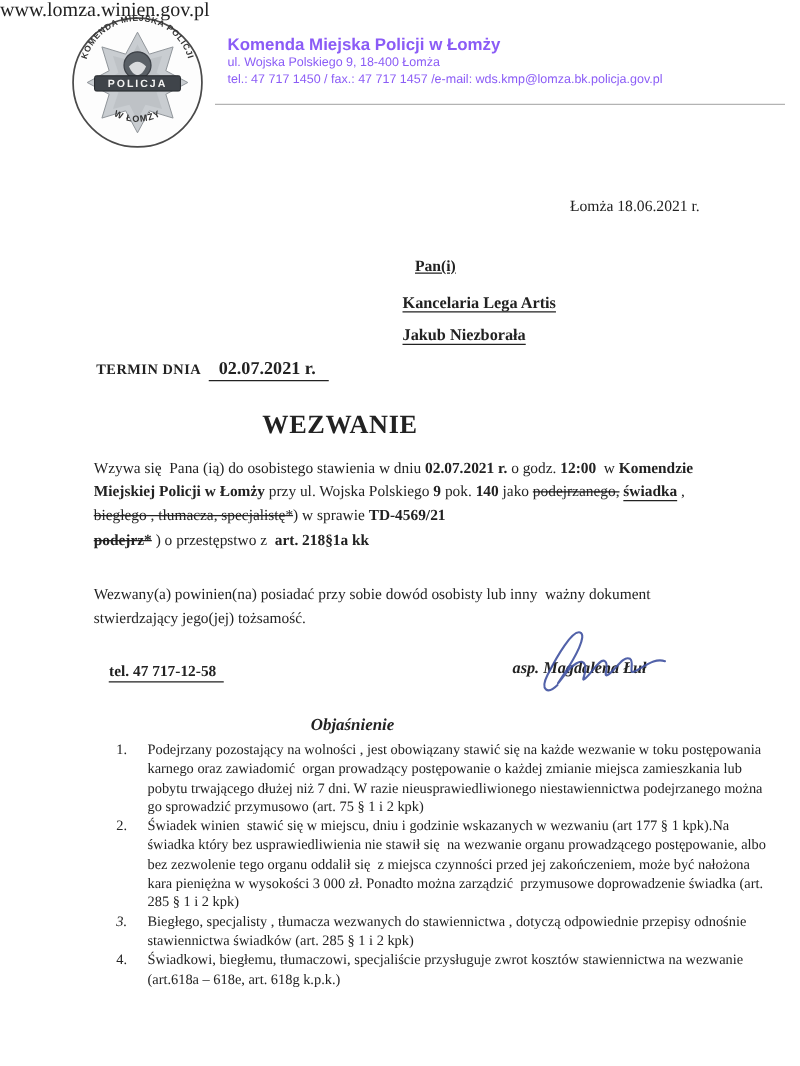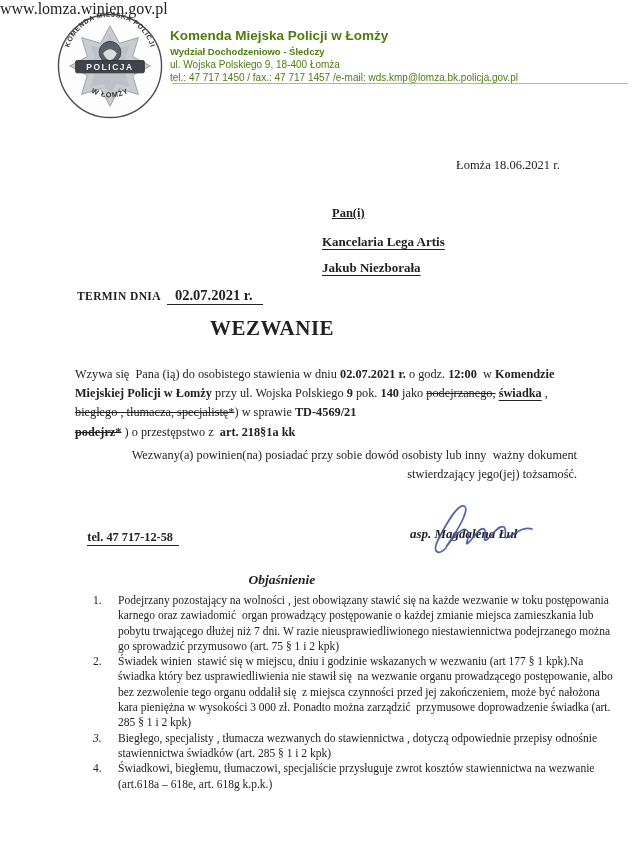--- a/index.html
+++ b/index.html
@@ -8,43 +8,43 @@
     background:#ffffff;
     font-family:"Liberation Serif", serif;
     color:#222;
     position:relative;
     overflow:hidden;
   }
   .page{position:absolute;inset:0;background:#fff;}
 
   
   .logo{position:absolute;left:56px;top:12px;width:108px;height:108px;}
-  .hdr{position:absolute;left:170px;top:28px;width:440px;font-family:"Liberation Sans",sans-serif;color:#4d7c0f;}
+  .hdr{position:absolute;left:182px;top:28px;width:440px;font-family:"Liberation Sans",sans-serif;color:#8b5cf6;}
   .hdr .org{font-size:13.5px;font-weight:700;line-height:16px;}
   .hdr .dept{font-size:9.5px;font-weight:700;line-height:12px;margin-top:2px;}
   .hdr .addr,.hdr .tel{font-size:10px;line-height:12px;margin-top:1px;}
   .hdr-rule{position:absolute;left:172px;top:83px;width:456px;height:1px;background:#b3b3b3;}
 
   
   .date-line{position:absolute;left:456px;top:158px;font-size:12.5px;}
   .salutation{position:absolute;left:332px;top:206px;font-size:12.5px;font-weight:700;text-decoration:underline;}
   .rcpt1{position:absolute;left:322px;top:234px;font-size:13px;font-weight:700;text-decoration:underline;text-underline-offset:3px;text-decoration-thickness:1.4px;text-align:right;}
   .rcpt2{position:absolute;left:322px;top:260px;font-size:13px;font-weight:700;text-decoration:underline;text-underline-offset:3px;text-decoration-thickness:1.4px;}
 
   .termin{position:absolute;left:77px;top:286px;}
   .termin .lbl{font-size:11.5px;font-weight:700;letter-spacing:.4px;}
   .termin .val{font-size:14.5px;font-weight:700;border-bottom:1.7px solid #222;padding:0 10px 1px 8px;margin-left:6px;}
 
-  .doc-title{position:absolute;left:0;top:316px;width:544px;text-align:center;font-size:21px;font-weight:700;letter-spacing:.5px;}
+  .doc-title{position:absolute;left:0;top:327px;width:544px;text-align:center;font-size:21px;font-weight:700;letter-spacing:.5px;}
 
   
   .body-par{position:absolute;font-size:12.3px;line-height:19.2px;white-space:pre-wrap;}
   .p1{left:75px;top:365px;width:502px;}
   .p2{left:75px;top:423px;width:502px;}
-  .p3{left:75px;top:446px;width:502px;text-align:right;}
+  .p3{left:75px;top:466px;width:502px;}
   .p4{left:75px;top:487px;width:560px;font-weight:700;white-space:nowrap;font-size:12.1px;}
   .p5{left:75px;top:509px;}
   .p5 .tel-u{font-size:12.3px;font-weight:700;border-bottom:1.6px solid #222;padding:0 6px 1px 0;}
 
   .seg-b{font-weight:700;}
   .seg-u{text-decoration:underline;text-underline-offset:2.5px;text-decoration-thickness:1.3px;}
   .seg-k{text-decoration:line-through;text-decoration-thickness:1.3px;font-family:Liberation Serif, serif;}
 
   
   .sig-name{position:absolute;left:410px;top:526px;font-size:13px;font-weight:700;font-style:italic;}
@@ -78,21 +78,20 @@
     <text font-family="Liberation Sans, sans-serif" font-size="7" font-weight="bold" fill="#333" letter-spacing="0.6">
       <textPath href="#arcTop" startOffset="50%" text-anchor="middle">KOMENDA MIEJSKA POLICJI</textPath>
     </text>
     <text font-family="Liberation Sans, sans-serif" font-size="7.4" font-weight="bold" fill="#333" letter-spacing="0.8">
       <textPath href="#arcBottom" startOffset="50%" text-anchor="middle">W ŁOMŻY</textPath>
     </text>
   </svg>
 
   <div class="hdr">
     <div class="org">Komenda Miejska Policji w Łomży</div>
-    <div class="dept">Wydział Dochodzeniowo - Śledczy</div>
     <div class="addr">ul. Wojska Polskiego 9, 18-400 Łomża</div>
     <div class="tel">tel.: 47 717 1450 / fax.: 47 717 1457 /e-mail: wds.kmp@lomza.bk.policja.gov.pl</div>
   </div>
   <div class="hdr-rule"></div>
   <div class="web">www.lomza.winien.gov.pl</div>
 
   <div class="date-line">Łomża 18.06.2021 r.</div>
   <div class="salutation">Pan(i)</div>
   <div class="rcpt1">Kancelaria Lega Artis</div>
   <div class="rcpt2">Jakub Niezborała</div>

